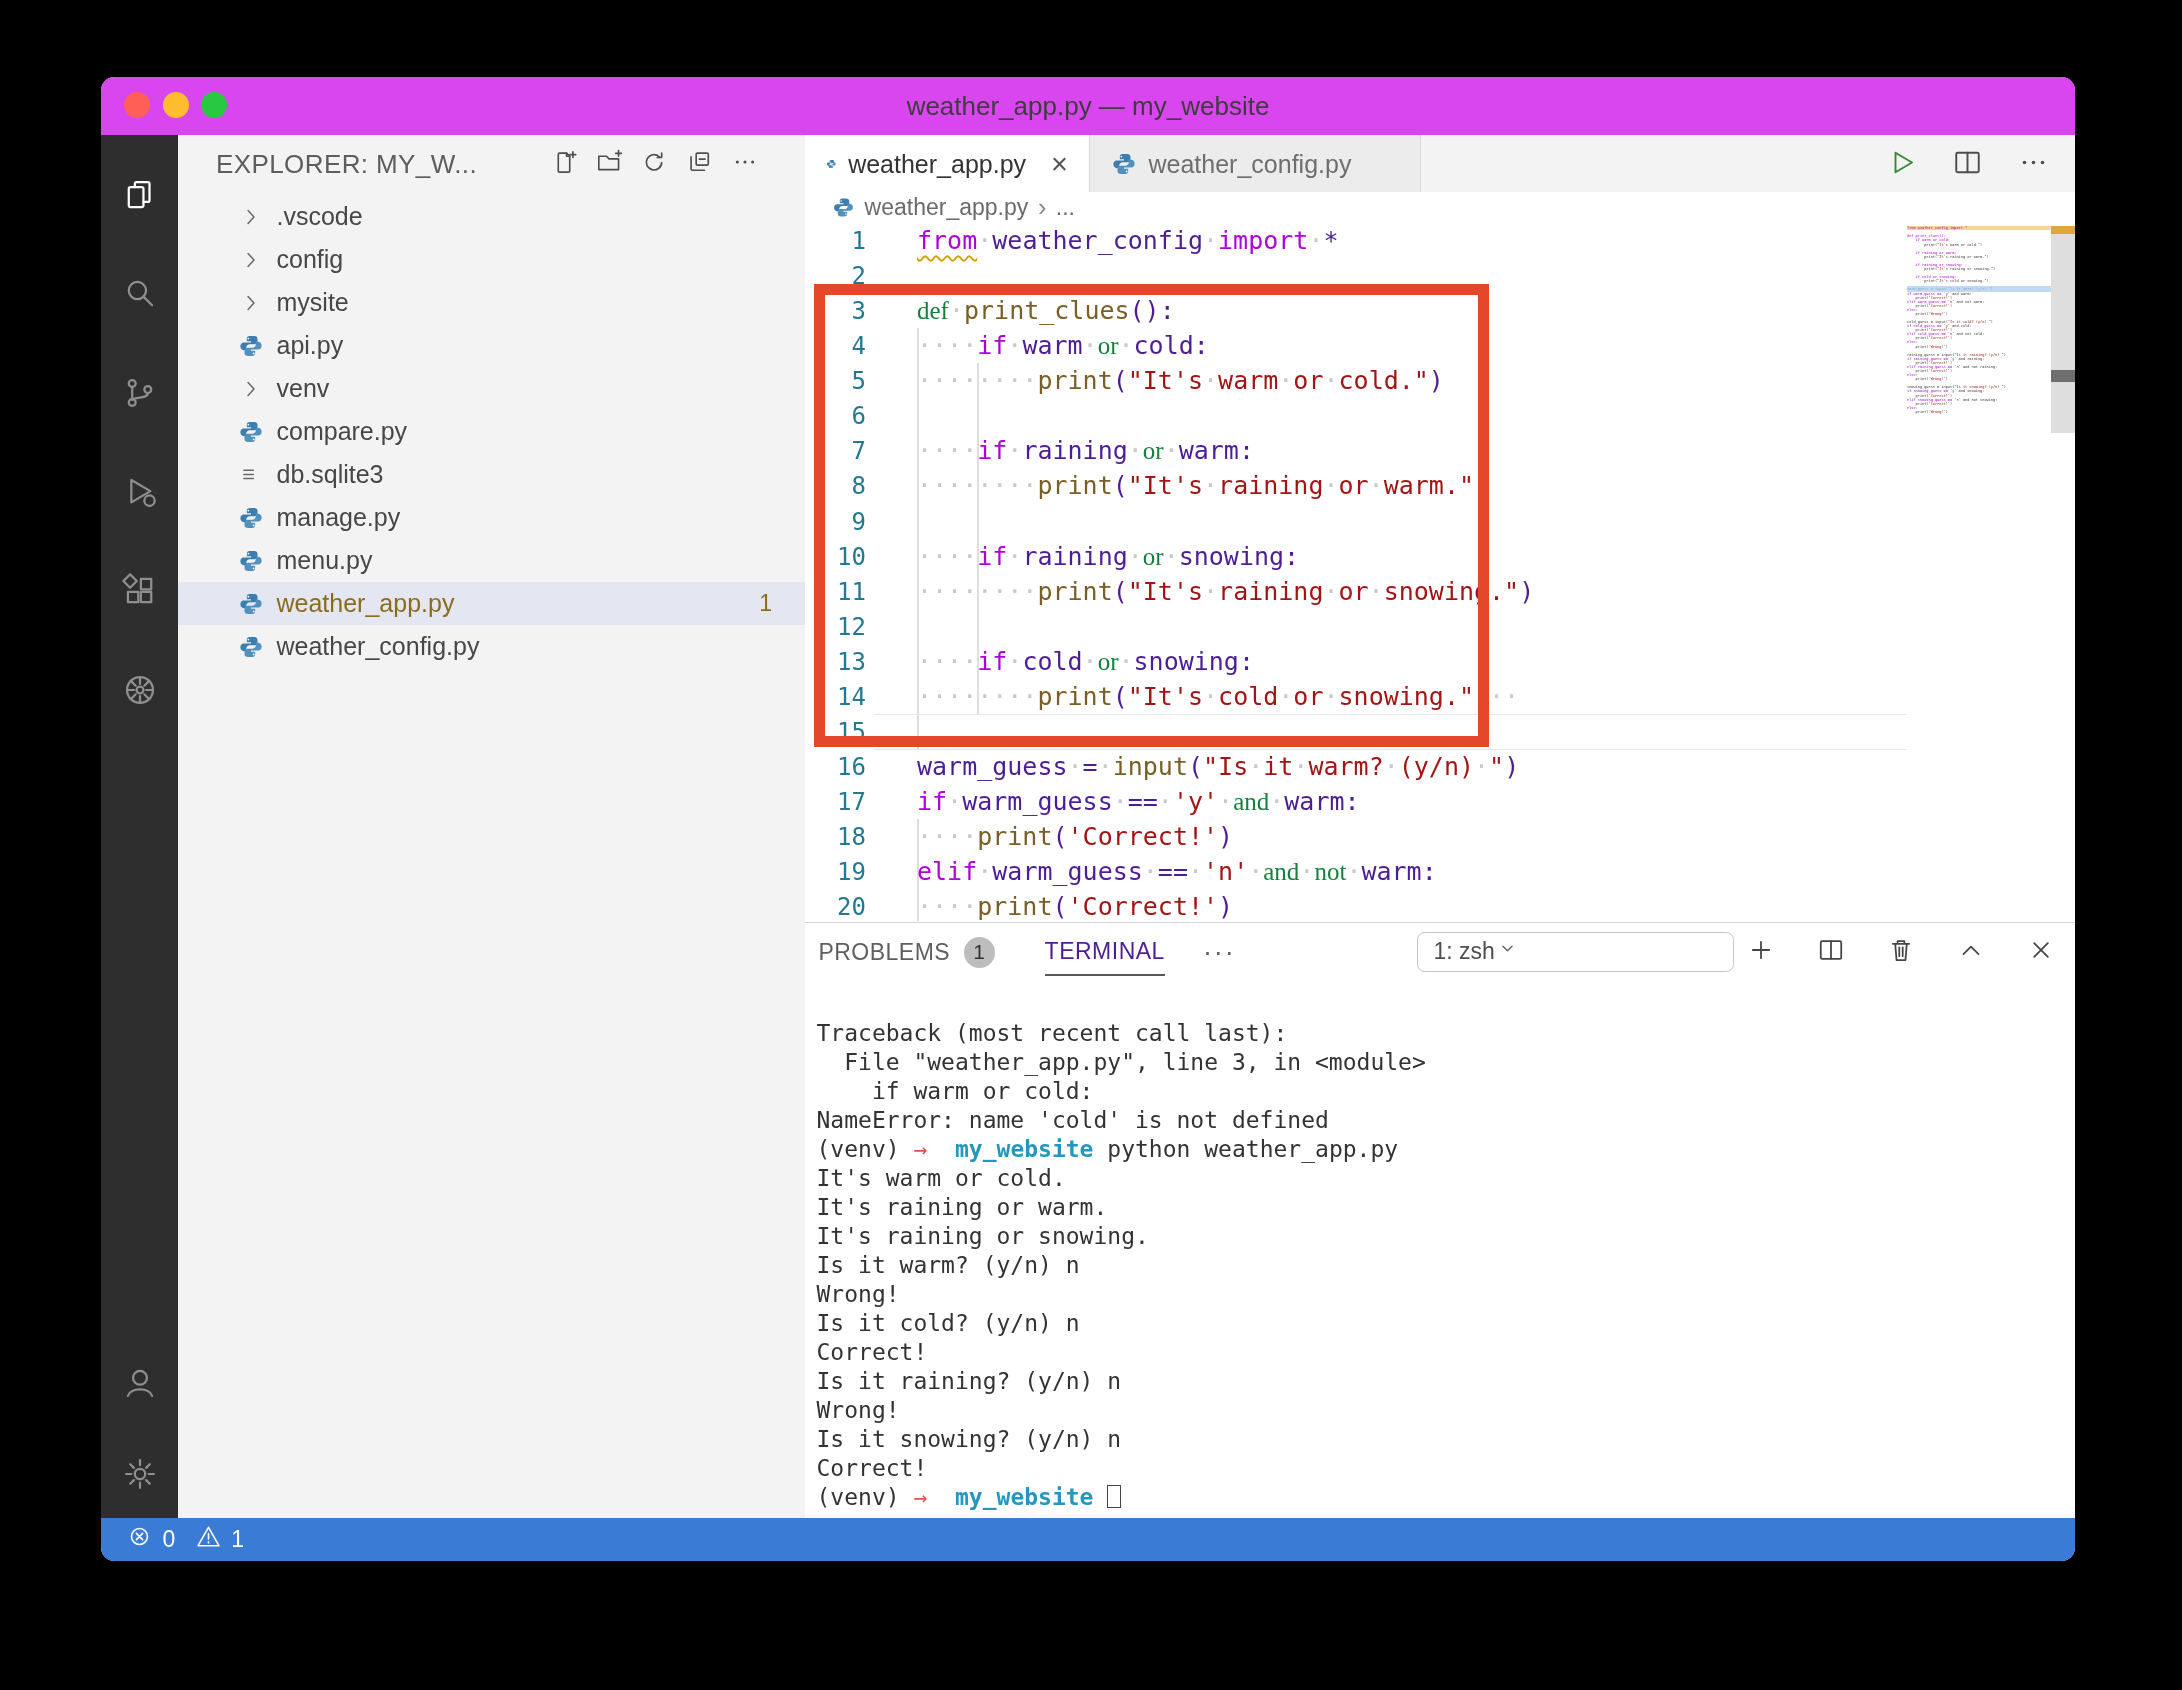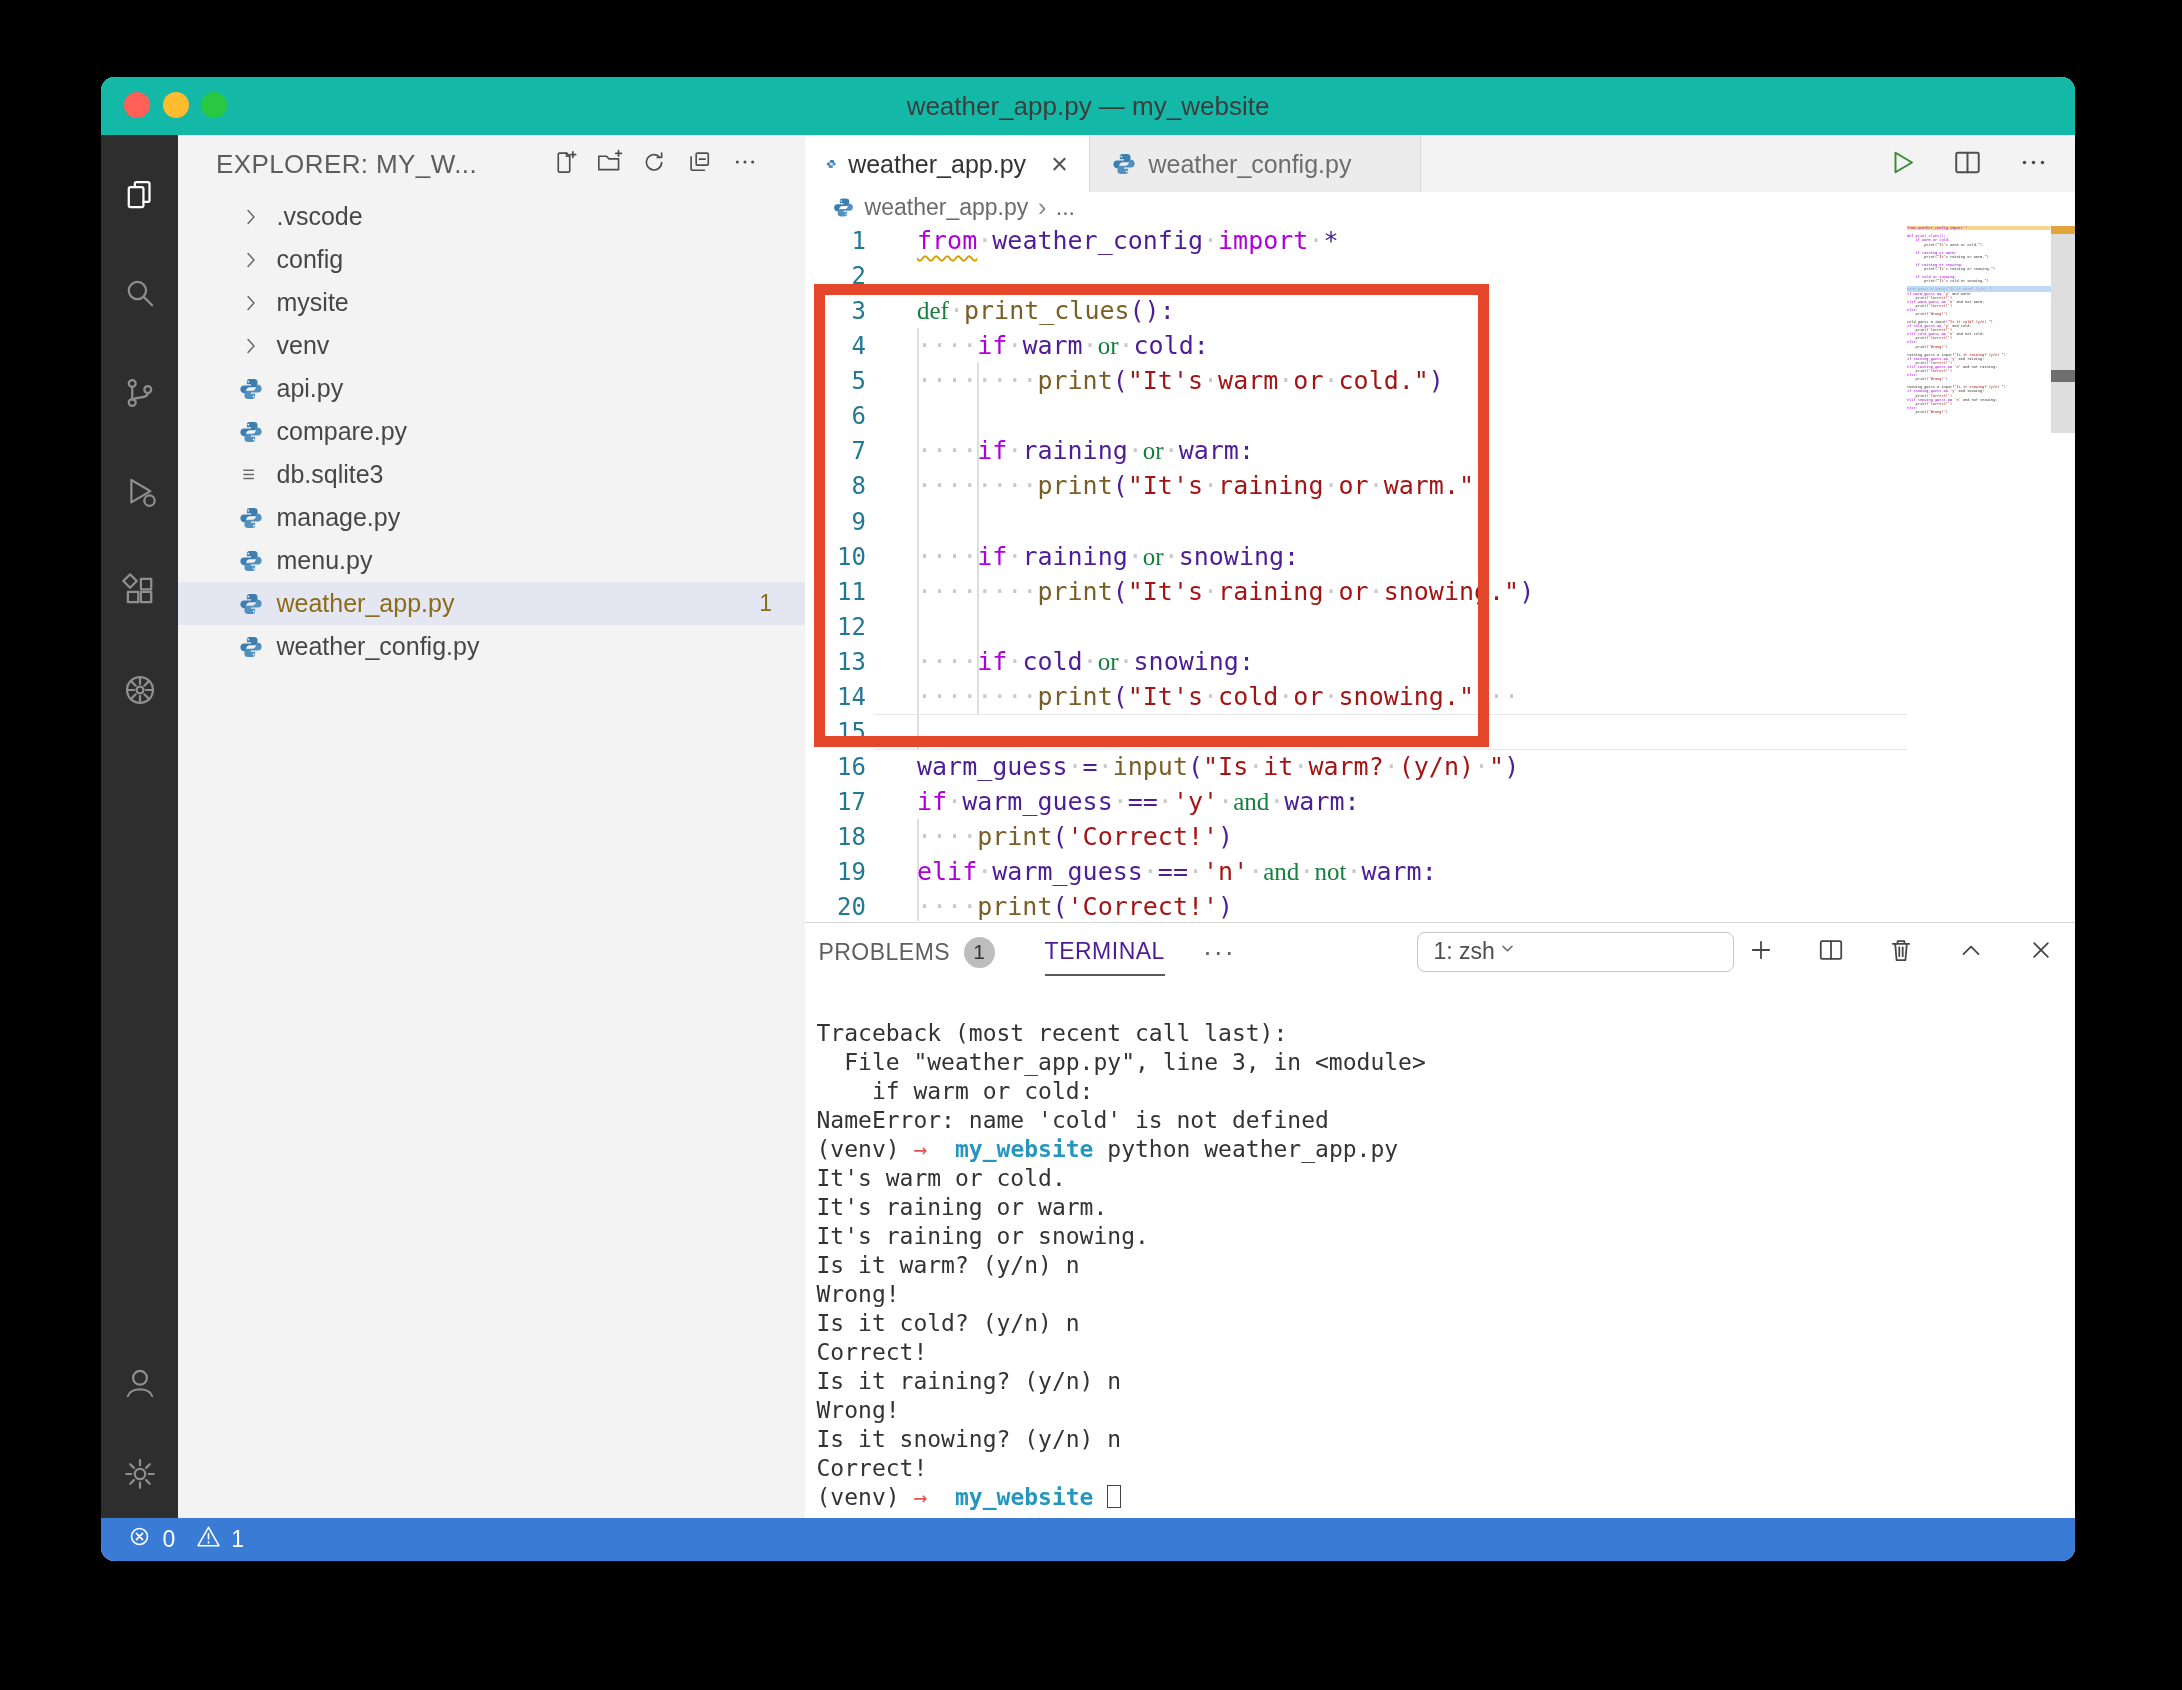--- a/index.html
+++ b/index.html
@@ -1,19 +1,19 @@
 <!DOCTYPE html>
 <html><head>
 <meta charset="utf-8">
 <style>
   html,body{margin:0;padding:0;background:#000;}
   .canvas{position:relative;width:2183px;height:1691px;background:#000;overflow:hidden;font-family:"Liberation Sans",sans-serif;}
   .window{position:absolute;left:101px;top:77px;width:1974px;height:1484px;background:#fff;border-radius:13.4px;overflow:hidden;box-shadow:0 29px 77px rgba(0,0,0,.6);}
   
-  .titlebar{position:absolute;left:0;top:0;width:1974px;height:58px;background:#14b8a6;border-bottom:1px solid #c4c4c4;}
+  .titlebar{position:absolute;left:0;top:0;width:1974px;height:58px;background:#d946ef;border-bottom:1px solid #c4c4c4;}
   .lights{position:absolute;left:23px;top:15.4px;display:flex;gap:12.5px;}
   .light{width:26px;height:26px;border-radius:50%;}
   .l-close{background:#ff5f57;}.l-min{background:#febc2e;}.l-zoom{background:#28c840;}
   .title{position:absolute;left:0;right:0;top:0;height:58px;line-height:58px;text-align:center;font-size:26px;color:#3d3d3d;}
   
   .activitybar{position:absolute;left:0;top:58px;width:77px;height:1383px;background:#2e2e2e;}
   .act-item{position:absolute;left:0;width:77px;height:83px;display:flex;align-items:center;justify-content:center;color:#8f8f8f;}
   .act-item.active{color:#fff;}
   .act-item svg{width:38px;height:38px;}
   
@@ -208,35 +208,35 @@
             <span class="gly">
               <svg viewBox="0 0 44 44" class="oic">
                 <path d="M17 11 l10 11 -10 11"></path>
               </svg>
             </span>
             <span>mysite</span>
           </div>
           <div class="row">
             <span class="gly">
               <svg viewBox="0 0 44 44" class="oic">
+                <path d="M21.5 5c-6.5 0-6.5 2.8-6.5 4.6V14h7v2H9.8C6.6 16 4 18.6 4 22.5S6.6 29 9.8 29H14v-4.4c0-3.1 2.7-5.6 6-5.6h8c2.8 0 5-2.2 5-5V9.6C33 7 31 5 26.5 5h-5z" fill="#3c7eb0" stroke="none"></path>
+                <path d="M22.5 39c6.5 0 6.5-2.8 6.5-4.6V30h-7v-2h12.2c3.2 0 5.8-2.6 5.8-6.5S37.4 15 34.2 15H30v4.4c0 3.1-2.7 5.6-6 5.6h-8c-2.8 0-5 2.2-5 5v4.4C11 37 13 39 17.5 39h5z" fill="#5291bd" stroke="none"></path>
+                <circle cx="17.5" cy="9.5" r="1.5" fill="#fff" stroke="none"></circle>
+                <circle cx="26.5" cy="34.5" r="1.5" fill="#fff" stroke="none"></circle>
+              </svg>
+            </span>
+            <span>api.py</span>
+          </div>
+          <div class="row">
+            <span class="gly">
+              <svg viewBox="0 0 44 44" class="oic">
                 <path d="M17 11 l10 11 -10 11"></path>
               </svg>
             </span>
             <span>venv</span>
-          </div>
-          <div class="row">
-            <span class="gly">
-              <svg viewBox="0 0 44 44" class="oic">
-                <path d="M21.5 5c-6.5 0-6.5 2.8-6.5 4.6V14h7v2H9.8C6.6 16 4 18.6 4 22.5S6.6 29 9.8 29H14v-4.4c0-3.1 2.7-5.6 6-5.6h8c2.8 0 5-2.2 5-5V9.6C33 7 31 5 26.5 5h-5z" fill="#3c7eb0" stroke="none"></path>
-                <path d="M22.5 39c6.5 0 6.5-2.8 6.5-4.6V30h-7v-2h12.2c3.2 0 5.8-2.6 5.8-6.5S37.4 15 34.2 15H30v4.4c0 3.1-2.7 5.6-6 5.6h-8c-2.8 0-5 2.2-5 5v4.4C11 37 13 39 17.5 39h5z" fill="#5291bd" stroke="none"></path>
-                <circle cx="17.5" cy="9.5" r="1.5" fill="#fff" stroke="none"></circle>
-                <circle cx="26.5" cy="34.5" r="1.5" fill="#fff" stroke="none"></circle>
-              </svg>
-            </span>
-            <span>api.py</span>
           </div>
           <div class="row">
             <span class="gly">
               <svg viewBox="0 0 44 44" class="oic">
                 <path d="M21.5 5c-6.5 0-6.5 2.8-6.5 4.6V14h7v2H9.8C6.6 16 4 18.6 4 22.5S6.6 29 9.8 29H14v-4.4c0-3.1 2.7-5.6 6-5.6h8c2.8 0 5-2.2 5-5V9.6C33 7 31 5 26.5 5h-5z" fill="#3c7eb0" stroke="none"></path>
                 <path d="M22.5 39c6.5 0 6.5-2.8 6.5-4.6V30h-7v-2h12.2c3.2 0 5.8-2.6 5.8-6.5S37.4 15 34.2 15H30v4.4c0 3.1-2.7 5.6-6 5.6h-8c-2.8 0-5 2.2-5 5v4.4C11 37 13 39 17.5 39h5z" fill="#5291bd" stroke="none"></path>
                 <circle cx="17.5" cy="9.5" r="1.5" fill="#fff" stroke="none"></circle>
                 <circle cx="26.5" cy="34.5" r="1.5" fill="#fff" stroke="none"></circle>
               </svg>
             </span>

